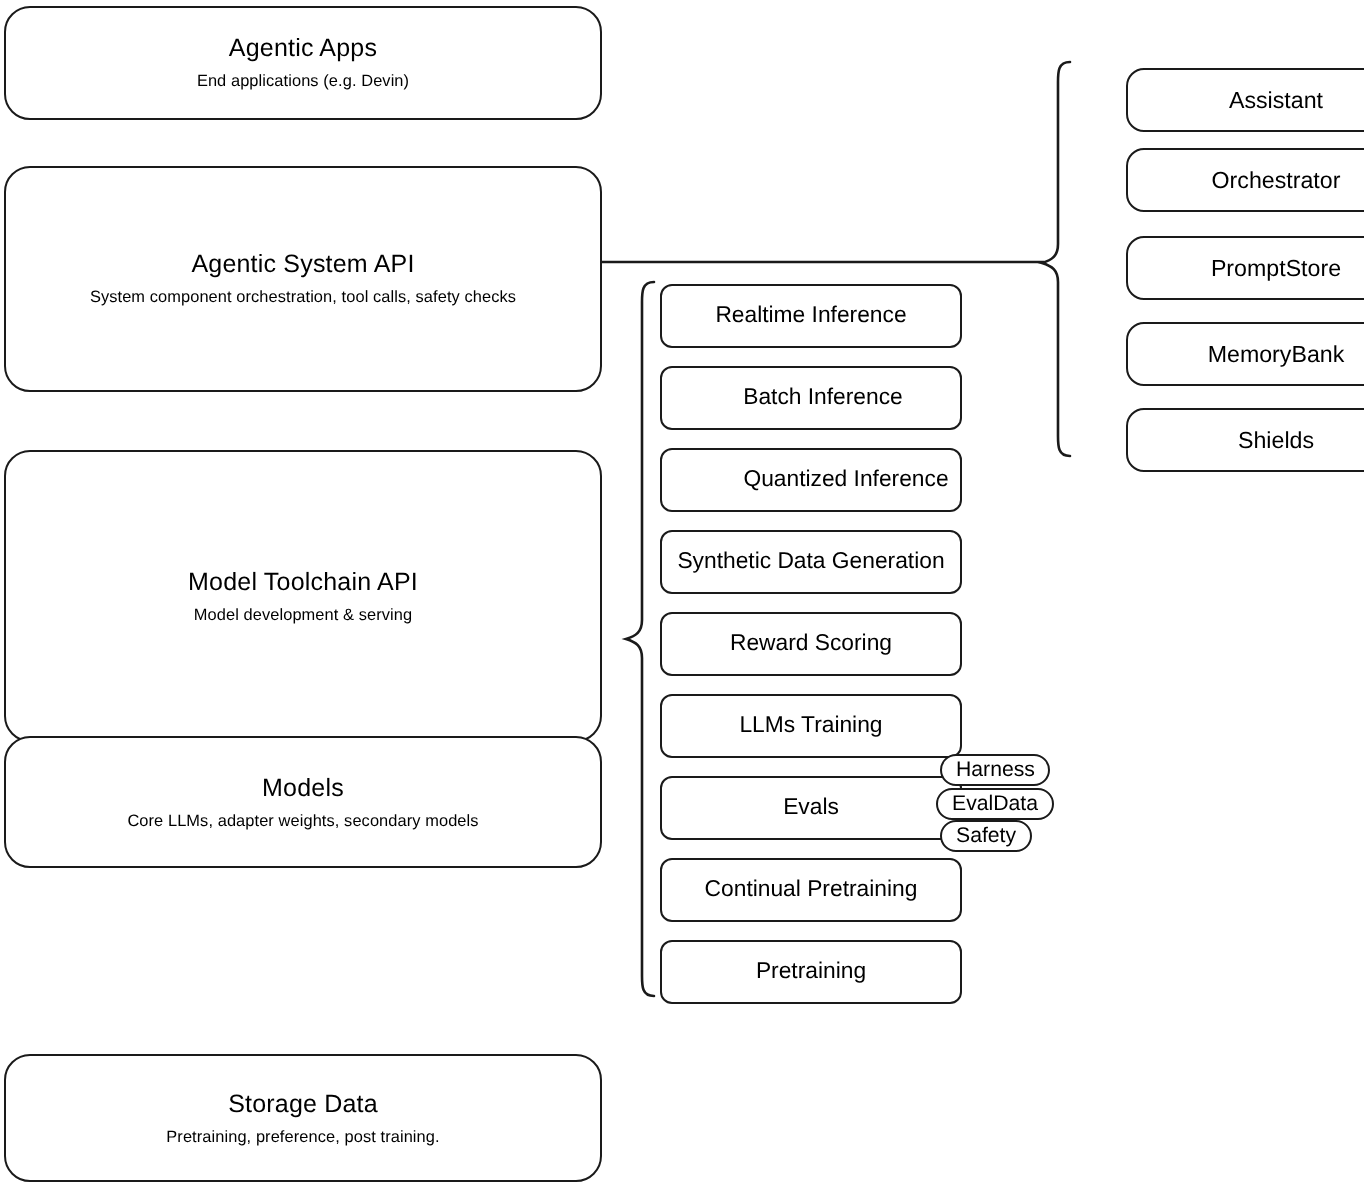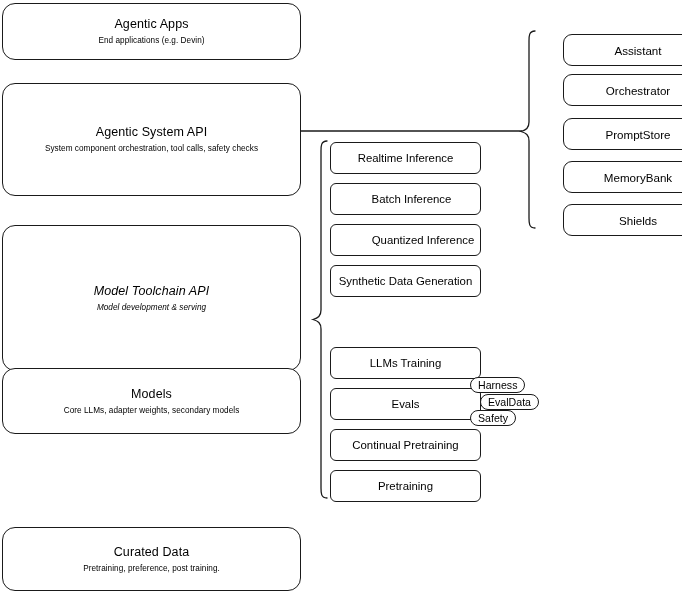--- a/index.html
+++ b/index.html
@@ -93,33 +93,33 @@
   <div class="node layer" style="top:83px; height:113px;">
     <div class="title">Agentic System API</div>
     <div class="subtitle">System component orchestration, tool calls, safety checks</div>
   </div>
 
   <div class="node layer" style="top:3px; height:57px;">
     <div class="title">Agentic Apps</div>
     <div class="subtitle">End applications (e.g. Devin)</div>
   </div>
 
-  <div class="node layer" style="top:225px; height:146px;font-style:italic;">
+  <div class="node layer" style="top:225px; height:146px;">
     <div class="title">Model Toolchain API</div>
     <div class="subtitle">Model development &amp; serving</div>
   </div>
 
   <div class="node layer" style="top:368px; height:66px;">
     <div class="title">Models</div>
     <div class="subtitle">Core LLMs, adapter weights, secondary models</div>
   </div>
 
 
   <div class="node layer" style="top:527px; height:64px;">
-    <div class="title">Curated Data</div>
+    <div class="title">Storage Data</div>
     <div class="subtitle">Pretraining, preference, post training.</div>
   </div>
 
   <svg class="connector" style="left:300px; top:120px; width:225px; height:24px;">
     <path d="M0,11 L222,11" stroke="#1a1a1a" stroke-width="1.3" fill="none"></path>
   </svg>
 
   <svg class="brace" style="left:308px; top:138px; width:20px; height:386px;">
     <path d="M19,3 C13,3 13,8 13,13 L13,172 C13,178 10,180 5,181.5
              C10,183 13,185 13,191 L13,350 C13,355 13,360 19,360" stroke="#1a1a1a" stroke-width="1.3" fill="none" stroke-linecap="round"></path>
@@ -135,37 +135,40 @@
   </div>
   <div class="node mid" style="top:183px;padding-left:12px;">
     <span>Batch Inference</span>
   </div>
   <div class="node mid" style="top:224px;padding-left:35px;">
     <span>Quantized Inference</span>
   </div>
   <div class="node mid" style="top:265px;">
     <span>Synthetic Data Generation</span>
   </div>
+  <div class="node mid" style="top:306px;">
+    <span>Reward Scoring</span>
+  </div>
   <div class="node mid" style="top:347px;">
     <span>LLMs Training</span>
   </div>
   <div class="node mid" style="top:388px;">
     <span>Evals</span>
   </div>
   <div class="node mid" style="top:429px;">
     <span>Continual Pretraining</span>
   </div>
   <div class="node mid" style="top:470px;">
     <span>Pretraining</span>
   </div>
 
   <div class="node tag" style="left:470px; top:377px;">
     <span>Harness</span>
   </div>
-  <div class="node tag" style="left:468px; top:394px;margin-left:12px;">
+  <div class="node tag" style="left:468px; top:394px;">
     <span>EvalData</span>
   </div>
   <div class="node tag" style="left:470px; top:410px;">
     <span>Safety</span>
   </div>
 
   <div class="node right" style="top:34px;">
     <span>Assistant</span>
   </div>
   <div class="node right" style="top:74px;">

